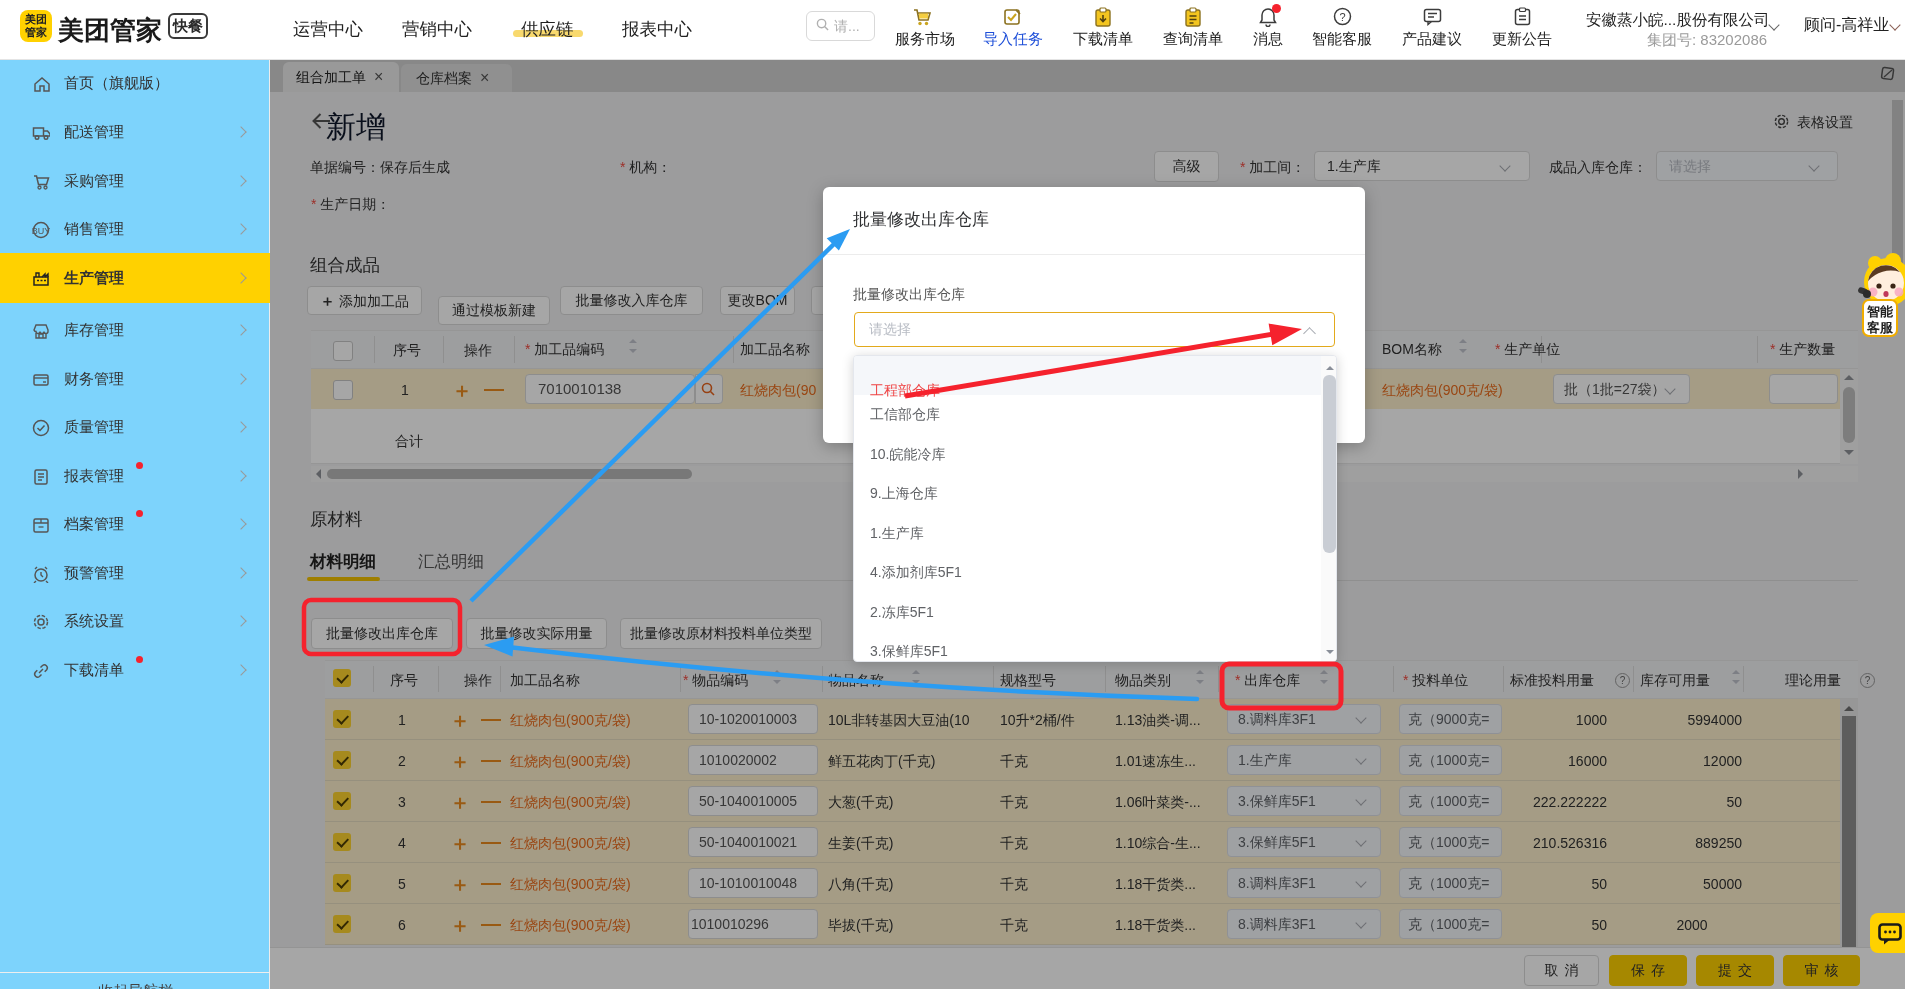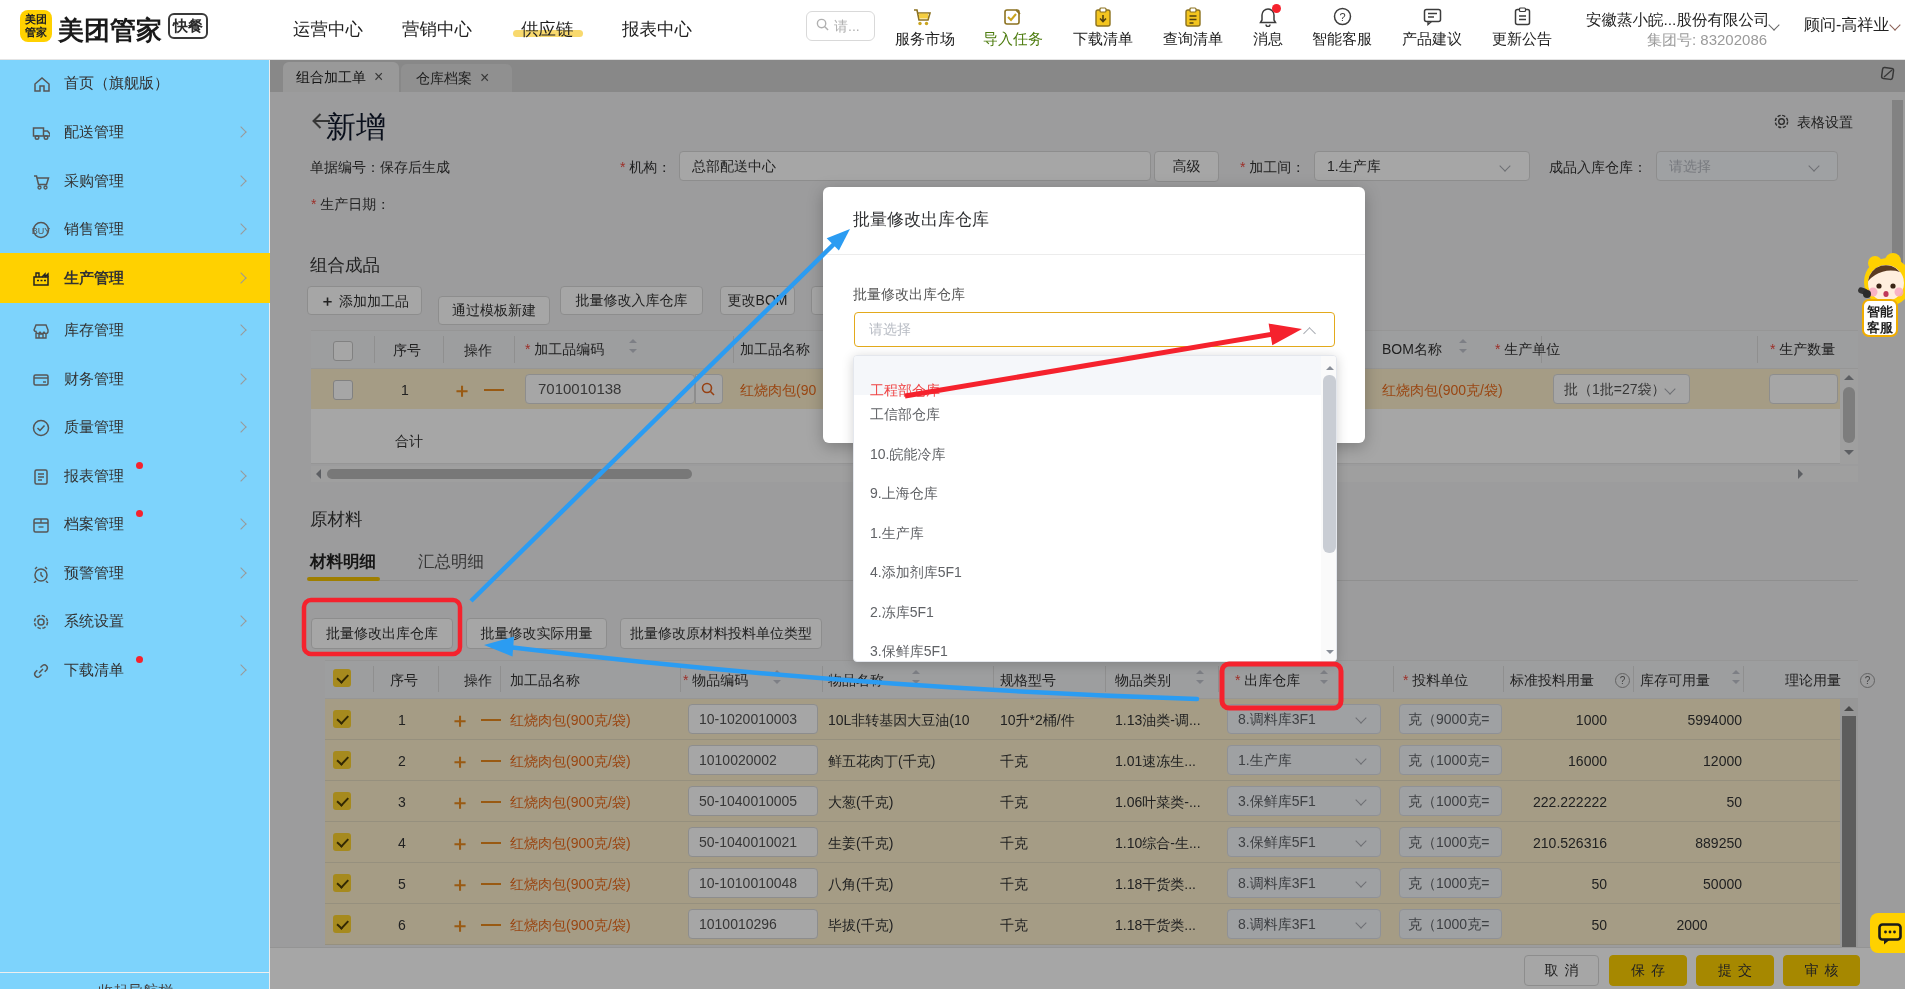--- a/index.html
+++ b/index.html
@@ -47,21 +47,21 @@
     <span style="margin-left:27px">请...</span>
   </div>
 
   <div class="abs" style="left:895px;top:30px;width:60px;text-align:center;font-size:15px;color:#222">服务市场</div>
   <svg class="abs" style="left:912px;top:8px" width="20" height="19" viewBox="0 0 20 19">
         <path d="M2 2h3l2 10h9l2-7H6" fill="none" stroke="#8c7220" stroke-width="1.6"></path>
         <circle cx="8" cy="15.5" r="1.7" fill="#caa41e"></circle>
         <circle cx="14.5" cy="15.5" r="1.7" fill="#caa41e"></circle>
         <rect x="7" y="5.5" width="9" height="5" fill="#f3c520" opacity=".85"></rect>
       </svg>
-  <div class="abs" style="left:983px;top:30px;width:60px;text-align:center;font-size:15px;color:#4d7c0f">导入任务</div>
+  <div class="abs" style="left:983px;top:30px;width:60px;text-align:center;font-size:15px;color:#1d4ed8">导入任务</div>
   <svg class="abs" style="left:1003px;top:8px" width="20" height="19" viewBox="0 0 20 19">
         <rect x="2" y="2" width="14" height="14" rx="2" fill="none" stroke="#8c7220" stroke-width="1.6"></rect>
         <path d="M5 9l3 3 5-6" fill="none" stroke="#caa41e" stroke-width="2"></path>
         <path d="M13 2l4 4" stroke="#8c7220" stroke-width="1.6"></path>
       </svg>
   <div class="abs" style="left:1073px;top:30px;width:60px;text-align:center;font-size:15px;color:#222">下载清单</div>
   <svg class="abs" style="left:1094px;top:7px" width="18" height="20" viewBox="0 0 18 20">
         <rect x="2" y="3" width="14" height="16" rx="2" fill="#f3c520" stroke="#8c7220" stroke-width="1.4"></rect>
         <rect x="6" y="1" width="6" height="4" rx="1" fill="#fff" stroke="#8c7220" stroke-width="1.2"></rect>
         <path d="M9 8v6M6 11.5l3 3 3-3" fill="none" stroke="#504012" stroke-width="1.6"></path>
@@ -212,21 +212,20 @@
       </svg>
   <div class="abs" style="left:56px;top:47px;font-size:30px;color:#0f172a">新增</div>
   <svg class="abs" style="left:1503px;top:53px" width="17" height="17" viewBox="0 0 18 18">
         <circle cx="9" cy="9" r="3" fill="none" stroke="#444" stroke-width="1.5"></circle>
         <circle cx="9" cy="9" r="6.5" fill="none" stroke="#444" stroke-width="1.5" stroke-dasharray="3.4 1.7"></circle>
       </svg>
   <div class="abs" style="left:1527px;top:54px;font-size:14px;color:#333">表格设置</div>
 
   <div class="abs" style="left:40px;top:99px;font-size:14px;color:#333">单据编号：保存后生成</div>
   <div class="abs" style="left:350px;top:99px;font-size:14px;color:#333"><span class="ast">*</span> 机构：</div>
-  <div class="inp" style="left:409px;top:91px;width:472px">总部配送中心</div>
   <div class="btn" style="left:884px;top:91px;width:65px;height:31px">高级</div>
   <div class="abs" style="left:970px;top:99px;font-size:14px;color:#333"><span class="ast">*</span> 加工间：</div>
   <div class="inp" style="left:1044px;top:91px;width:216px">1.生产库</div>
   <div class="sel-car" style="left:1231px;top:102px"></div>
   <div class="abs" style="left:1279px;top:99px;font-size:14px;color:#333">成品入库仓库：</div>
   <div class="inp" style="left:1386px;top:91px;width:182px;background:#f5f7fa;color:#b8bcc4">请选择</div>
   <div class="sel-car" style="left:1540px;top:102px"></div>
 
   <div class="abs" style="left:41px;top:136px;font-size:14px;color:#333"><span class="ast">*</span> 生产日期：</div>
 
@@ -410,21 +409,21 @@
         <div class="sel-car" style="left:1087px;top:818px"></div>
         <div class="gsel" style="left:1129px;top:808px;width:103px;padding-left:8px">克（1000克=</div>
         <div class="cell" style="left:1237px;top:816px;width:100px;text-align:right">50</div>
         <div class="cell" style="left:1372px;top:816px;width:100px;text-align:right">50000</div>
         <div class="abs" style="left:55px;top:844px;width:1515px;height:41px;background:#fdf0cd;border-bottom:1px solid #e6ddc2"></div>
         <div class="chk" style="left:63px;top:855px"></div>
         <div class="cell" style="left:128px;top:857px">6</div>
         <div class="plus" style="left:180px;top:855px">＋</div>
         <div class="plus" style="left:211px;top:853px">—</div>
         <div class="cell orange" style="left:240px;top:857px">红烧肉包(900克/袋)</div>
-        <div class="inp" style="left:418px;top:849px;width:130px;color:#555;font-size:14px;padding-left:10px">1010010296</div>
+        <div class="inp" style="left:418px;top:849px;width:130px;color:#555;font-size:14px;padding-left:2px">1010010296</div>
         <div class="cell" style="left:558px;top:857px;width:162px">毕拔(千克)</div>
         <div class="cell" style="left:730px;top:857px">千克</div>
         <div class="cell" style="left:845px;top:857px">1.18干货类...</div>
         <div class="gsel" style="left:957px;top:849px;width:154px">8.调料库3F1</div>
         <div class="sel-car" style="left:1087px;top:859px"></div>
         <div class="gsel" style="left:1129px;top:849px;width:103px;padding-left:8px">克（1000克=</div>
         <div class="cell" style="left:1237px;top:857px;width:100px;text-align:right">50</div>
         <div class="cell" style="left:1372px;top:857px;width:100px;text-align:center">2000</div>
       </div>
 

